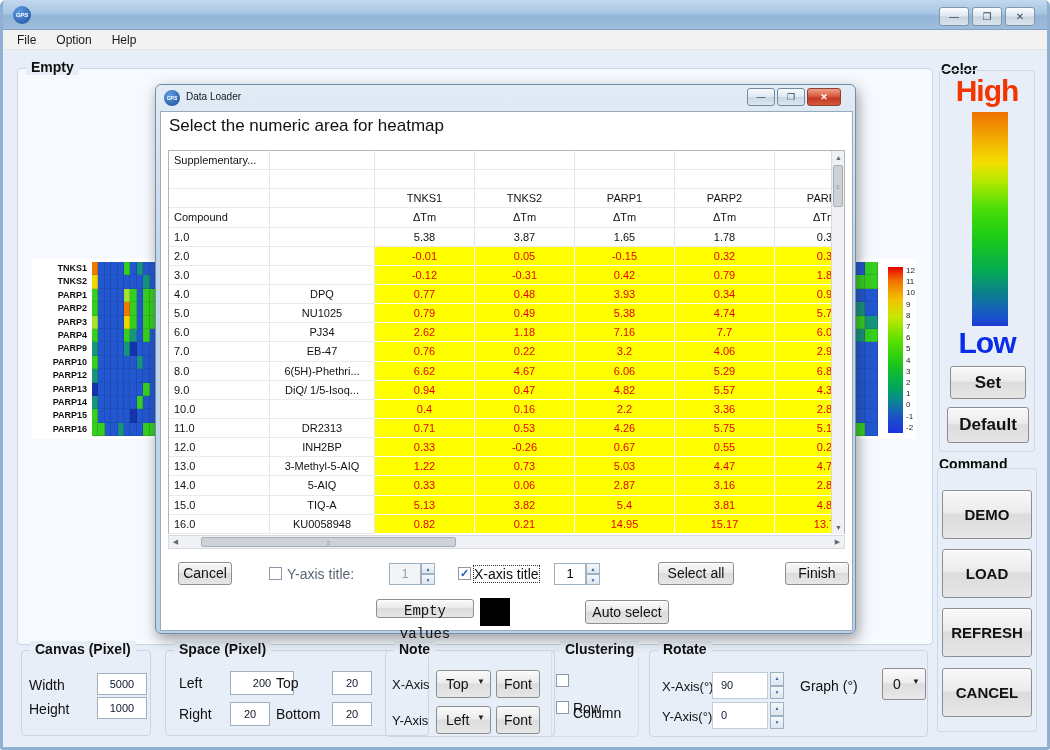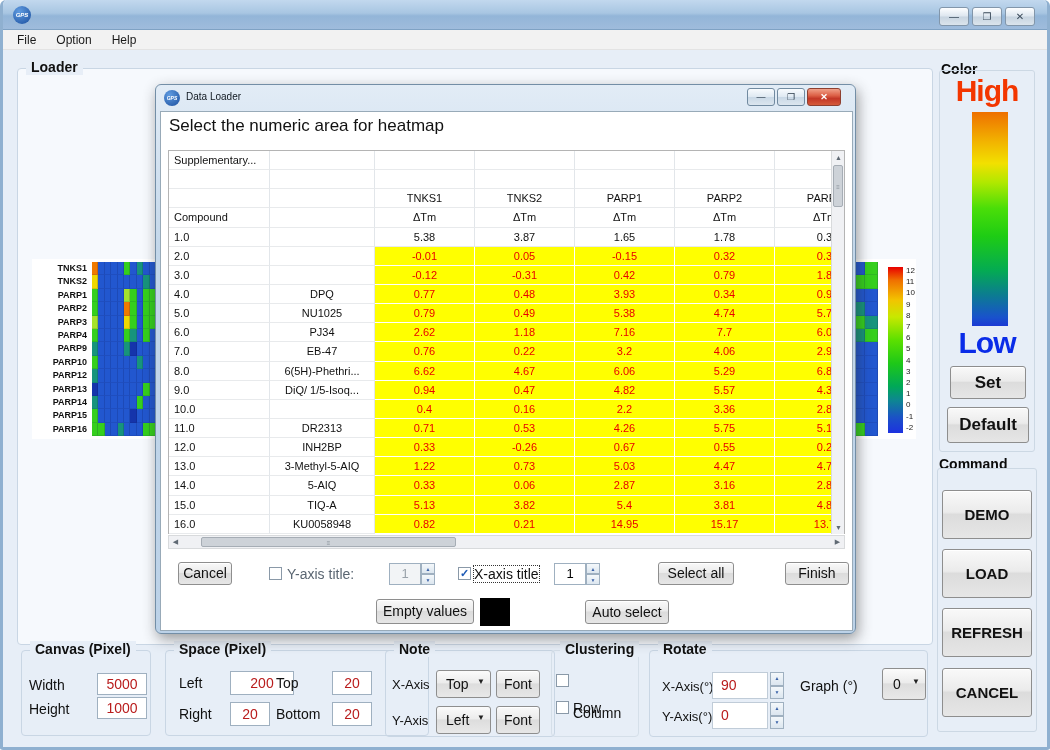--- a/index.html
+++ b/index.html
@@ -56,22 +56,22 @@
            background:linear-gradient(180deg,#f9f9f9,#ebebeb 45%,#dcdcdc 50%,#e6e6e6);
            box-shadow:inset 0 1px 0 #ffffff; color:#111; text-align:center; }
   .set-btn { position:absolute; left:947px; top:366px; width:76px; height:33px; font-size:17px; font-weight:bold; line-height:31px; }
   .default-btn { position:absolute; left:944px; top:407px; width:82px; height:36px; font-size:17px; font-weight:bold; line-height:34px; }
   .command-box { position:absolute; left:934px; top:468px; width:100px; height:264px;
                  border:1px solid #ccd8e4; border-radius:3px; }
   .cmd-btn { position:absolute; left:939px; width:90px; height:49px; font-size:15px; font-weight:bold; }
   
   .bgroup { position:absolute; top:650px; height:86px; border:1px solid #c9d6e4; border-radius:4px; }
   .flabel { position:absolute; font-size:14px; color:#101010; }
-  .field { position:absolute; background:#ffffff; border:1px solid #9fb0c0; font-size:14px;
-           text-align:center; color:#b91c1c; }
+  .field { position:absolute; background:#ffffff; border:1px solid #9fb0c0; font-size:11px;
+           text-align:center; color:#0f172a; }
   .ddbtn { position:absolute; border:1px solid #8e8e8e; border-radius:3px;
            background:linear-gradient(180deg,#fbfbfb,#ececec 45%,#dddddd 50%,#e8e8e8);
            font-size:14px; color:#111; }
   .ddcaret { position:absolute; right:5px; top:50%; transform:translateY(-58%); font-size:8px; color:#222; }
   .checkbox { position:absolute; width:13px; height:13px; background:#fff; border:1px solid #8a99a8;
               font-size:11px; line-height:11px; text-align:center; color:#1f5bb5; font-weight:bold; }
   .spin { position:absolute; width:14px; display:flex; flex-direction:column; }
   .spin span { flex:1; border:1px solid #9fb0c0; background:linear-gradient(#f4f8fb,#dce6ef);
                font-size:5px; line-height:5px; text-align:center; color:#3a62a8; padding-top:3px; }
   
@@ -131,21 +131,21 @@
     </div>
   </div>
 
   <div class="menubar">
       <span class="menu-item">File</span>
       <span class="menu-item">Option</span>
       <span class="menu-item">Help</span>
     </div>
 
   <div class="canvas-group">
-    <div class="group-label">Loader</div>
+    <div class="group-label">Empty</div>
     <div class="hm-image">
       <div class="hm-labels">
           <div class="hm-label">TNKS1</div>
           <div class="hm-label">TNKS2</div>
           <div class="hm-label">PARP1</div>
           <div class="hm-label">PARP2</div>
           <div class="hm-label">PARP3</div>
           <div class="hm-label">PARP4</div>
           <div class="hm-label">PARP9</div>
           <div class="hm-label">PARP10</div>
@@ -584,21 +584,21 @@
       <div class="checkbox" style="left:297px; top:455px;">✓</div>
       <div class="f-label dotted" style="left:313px; top:454px;">X-axis title</div>
       <div class="spinfield" style="left:393px; top:451px; width:32px;">1</div>
       <div class="spin" style="left:425px; top:451px; height:22px;">
           <span>▲</span>
           <span>▼</span>
         </div>
       <div class="w7btn f-btn" style="left:497px; top:450px; width:76px;">Select all</div>
       <div class="w7btn f-btn" style="left:624px; top:450px; width:64px;">Finish</div>
 
-      <div class="w7btn f-btn" style="left:215px; top:487px; width:98px; height:25px; line-height:23px;">Empty values</div>
+      <div class="w7btn f-btn" style="left:215px; top:487px; width:98px; height:19px; line-height:23px;font-family:Liberation Mono, monospace;">Empty values</div>
       <div class="swatch" style="left:319px; top:486px;"></div>
       <div class="w7btn f-btn" style="left:424px; top:488px; width:84px; height:24px; line-height:22px;">Auto select</div>
     </div>
   </div>
 
   <div class="bgroup" style="left:18px; width:130px;">
     <div class="group-label">Canvas (Pixel)</div>
     <div class="flabel" style="left:7px; top:26px;">Width</div>
     <div class="field" style="left:75px; top:22px; width:50px; height:22px; line-height:20px;">5000</div>
     <div class="flabel" style="left:7px; top:50px;">Height</div>

